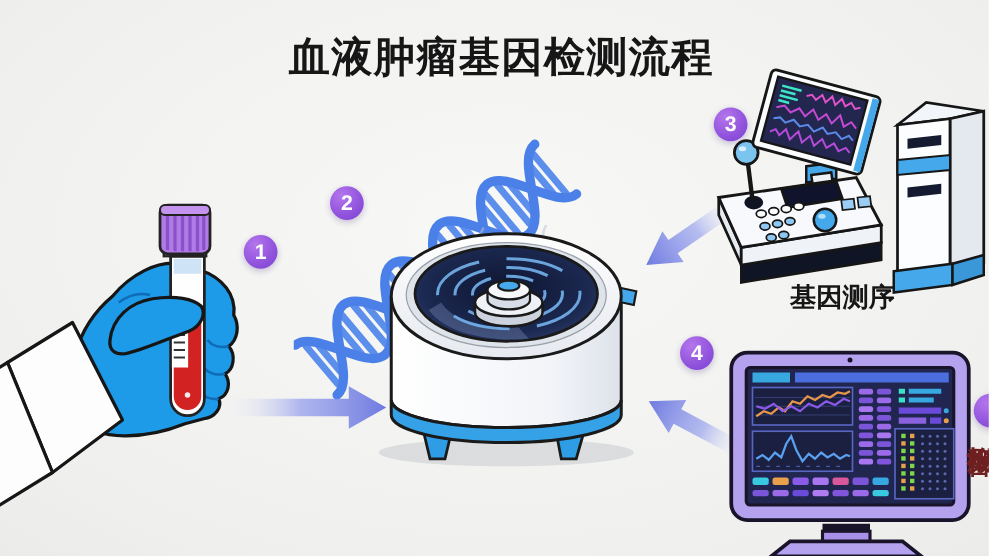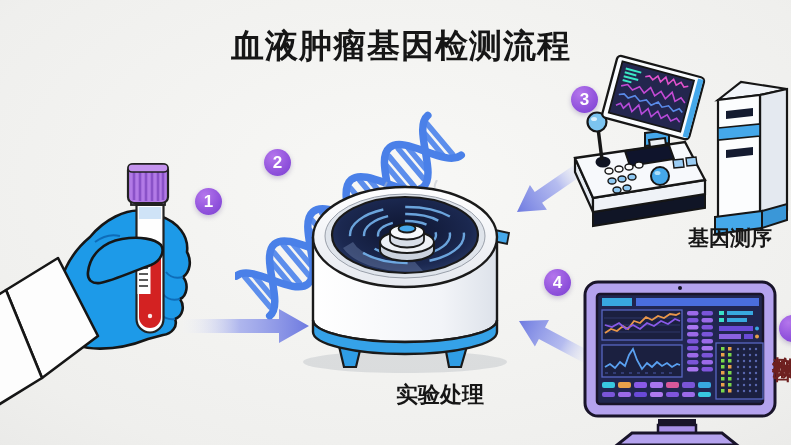--- a/index.html
+++ b/index.html
@@ -21,21 +21,21 @@
     display:flex;align-items:center;justify-content:center;
     box-shadow:0 2px 5px rgba(60,30,120,0.25);
   }
   .label-box{
     left:96px;top:349px;width:99px;height:31px;
     background:#ffffff;border:2.5px solid #7a6ae8;border-radius:12px;
     display:flex;align-items:center;justify-content:center;
     font-size:21px;font-weight:800;color:#141414;
   }
   .plain-label{
-    font-size:22px;font-weight:800;color:#161616;text-align:right;white-space:nowrap;
+    font-size:22px;font-weight:800;color:#161616;text-align:left;white-space:nowrap;
   }
   .v-label{
     left:773px;top:341px;height:96px;
     writing-mode:vertical-rl;text-orientation:upright;
     font-size:20px;font-weight:800;color:#6e2020;letter-spacing:1px;line-height:20px;
   }
   svg{display:block;}
 </style>
 </head>
 <body>
@@ -419,17 +419,16 @@
       <span>2</span>
     </div>
   <div class="abs badge" style="left:571px;top:86px;">
       <span>3</span>
     </div>
   <div class="abs badge" style="left:544px;top:269px;">
       <span>4</span>
     </div>
   <div class="abs badge" style="left:779px;top:315px;"></div>
 
-  <div class="abs plain-label" style="left:344px;top:380px;width:140px;">实验处理</div>
   <div class="abs plain-label" style="left:632px;top:224px;width:140px;font-size:21px;">基因测序</div>
   <div class="abs v-label">检测报告</div>
 
 </div>
 
 </body></html>

